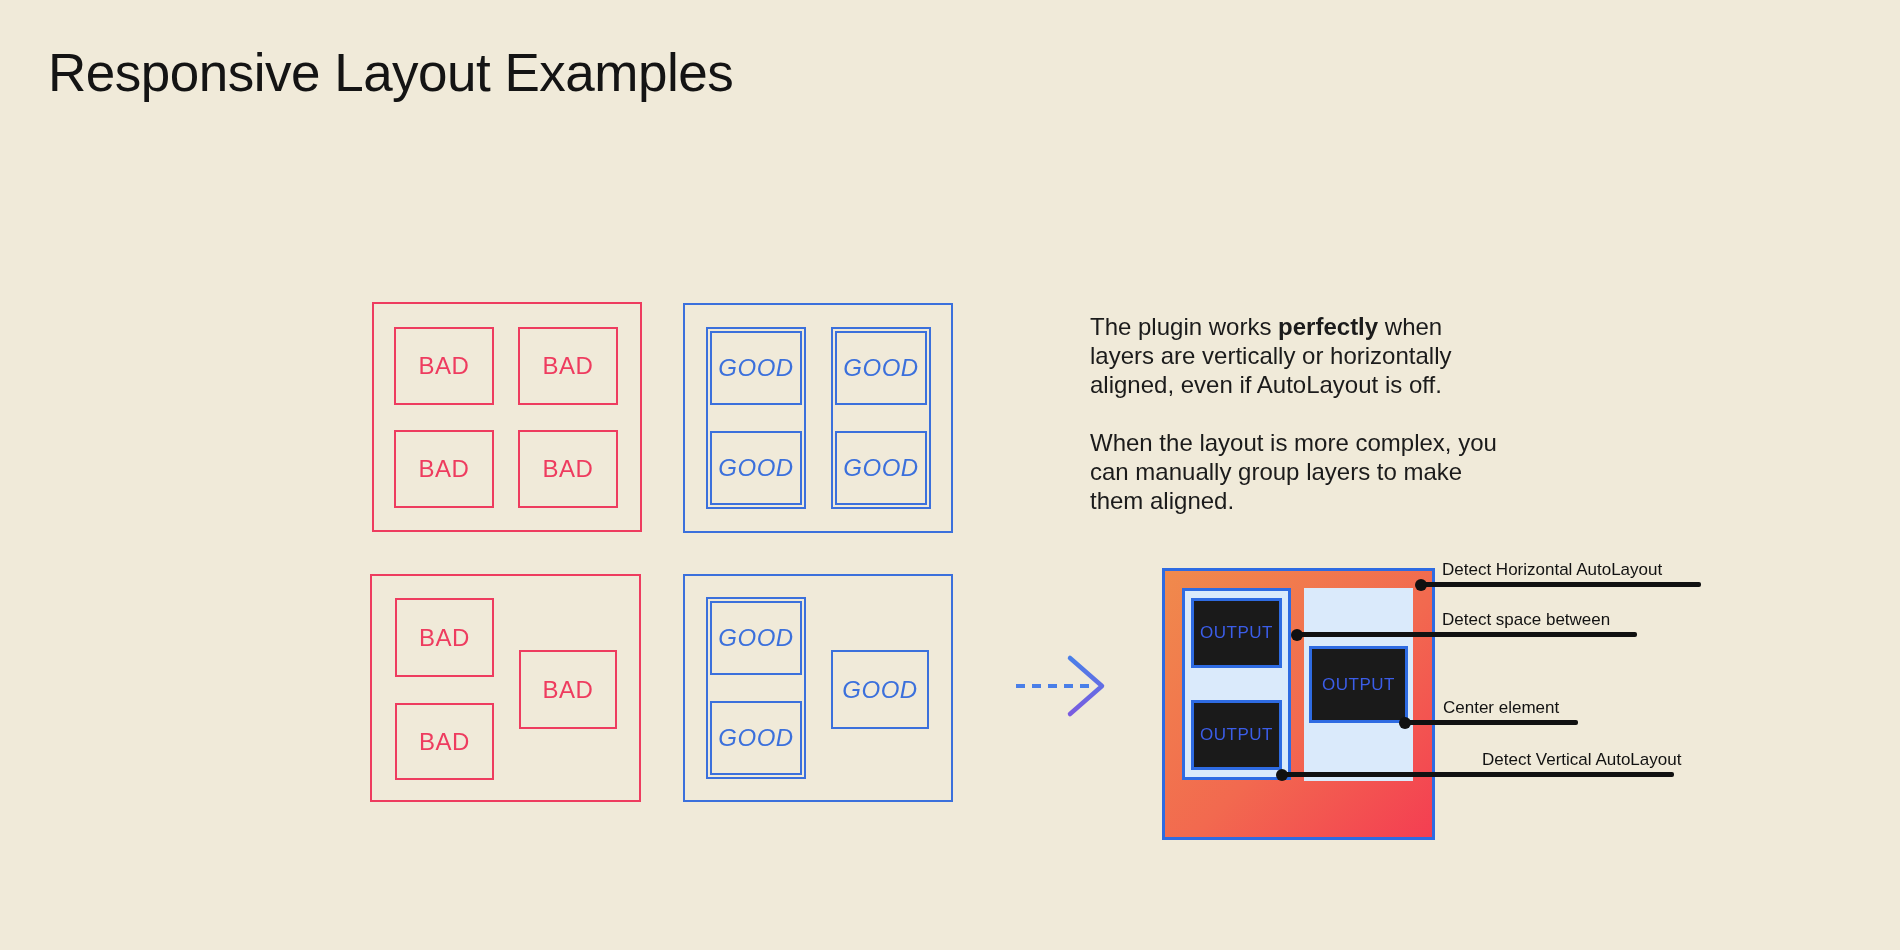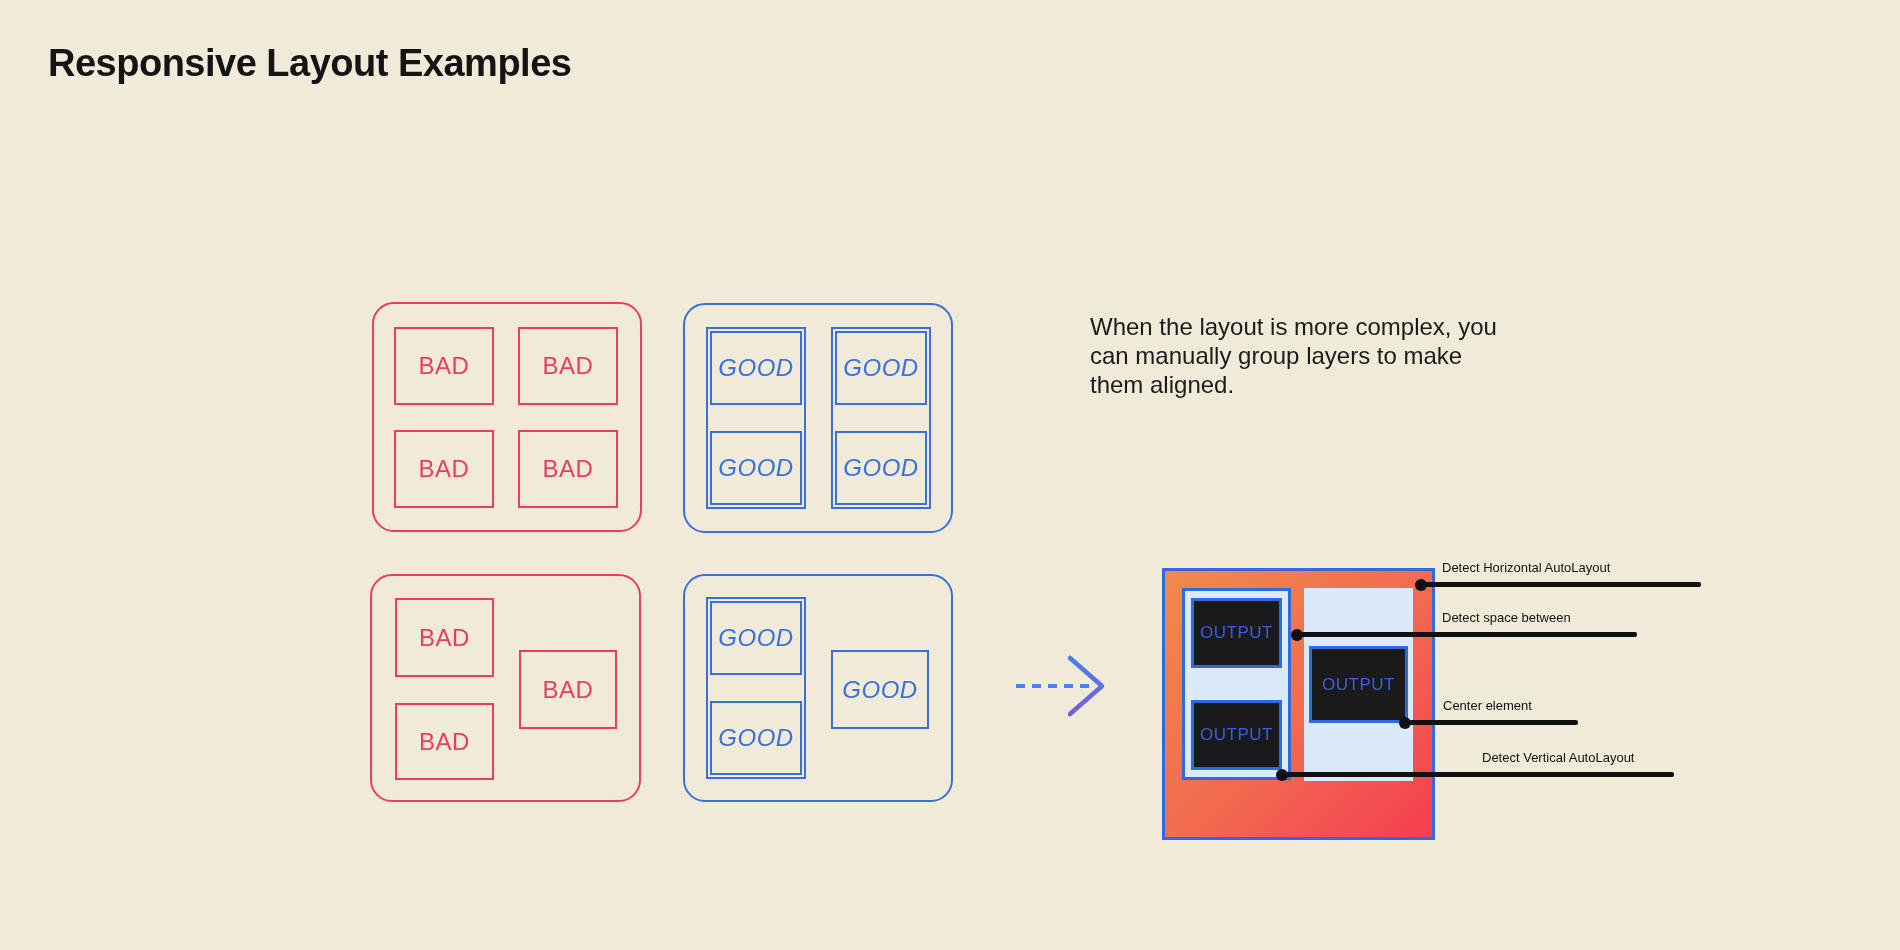--- a/index.html
+++ b/index.html
@@ -10,26 +10,26 @@
   .stage {
     position:relative;
     width:1900px; height:950px;
     background:#f0ead9;
     overflow:hidden;
   }
 
   
   .page-title {
     position:absolute; left:48px; top:42px;
-    font-size:38px; font-weight:bold; letter-spacing:-0.5px;
+    font-size:53px; font-weight:normal; letter-spacing:-0.5px;
     color:#141414;
   }
 
   
-  .quad { position:absolute; box-sizing:border-box;border-radius:22px; }
+  .quad { position:absolute; box-sizing:border-box; }
   .quad.bad  { border:2.5px solid #ee3c5f; }
   .quad.good { border:2.5px solid #3b70dc;font-style:italic; }
 
   .q-bad-aligned  { left:372px; top:302px; width:270px; height:230px; }
   .q-good-aligned { left:683px; top:303px; width:270px; height:230px; }
   .q-bad-complex  { left:370px; top:574px; width:271px; height:228px; }
   .q-good-complex { left:683px; top:574px; width:270px; height:228px; }
 
   .cell {
     position:absolute; box-sizing:border-box;
@@ -97,21 +97,21 @@
   .dark-box {
     box-sizing:border-box; background:#1a1a1a; border:3px solid #2e6be2;
     color:#3b5de8; font-size:17px; font-weight:500; letter-spacing:0.5px;
     display:flex; align-items:center; justify-content:center;
   }
   .out-group .dark-box { height:70px; }
   .out-col   .dark-box { width:99px; height:77px; }
 
   
   .ann-label {
-    position:absolute; font-size:13px; font-weight:500; color:#121212;
+    position:absolute; font-size:17px; font-weight:500; color:#121212;
     white-space:nowrap;
   }
   .ann-line { position:absolute; height:4.5px; background:#111; border-radius:2px; }
   .ann-dot  { position:absolute; width:12px; height:12px; border-radius:50%; background:#111; }
 
   .ann1-label { left:1442px; top:560px; }
   .ann1-line  { left:1421px; top:582px; width:280px; }
   .ann1-dot   { left:1415px; top:579px; }
 
   .ann2-label { left:1442px; top:610px; }
@@ -159,20 +159,23 @@
 
   <div class="quad good q-good-complex">
     <div class="group g1">
       <div class="cell good">GOOD</div>
       <div class="cell good">GOOD</div>
     </div>
     <div class="cell good p3">GOOD</div>
   </div>
 
   <div class="description">
+    <p><span>The plugin works </span><b>perfectly</b><span> when
+layers are vertically or horizontally
+aligned, even if AutoLayout is off.</span></p>
     <p>When the layout is more complex, you
 can manually group layers to make
 them aligned.</p>
   </div>
 
   <svg class="arrow" width="110" height="76" viewBox="0 0 110 76">
     <defs>
       <linearGradient id="arrowGrad" x1="0" y1="0" x2="0" y2="1">
         <stop offset="0" stop-color="#4a7fe8"></stop>
         <stop offset="1" stop-color="#7a5ce0"></stop>

